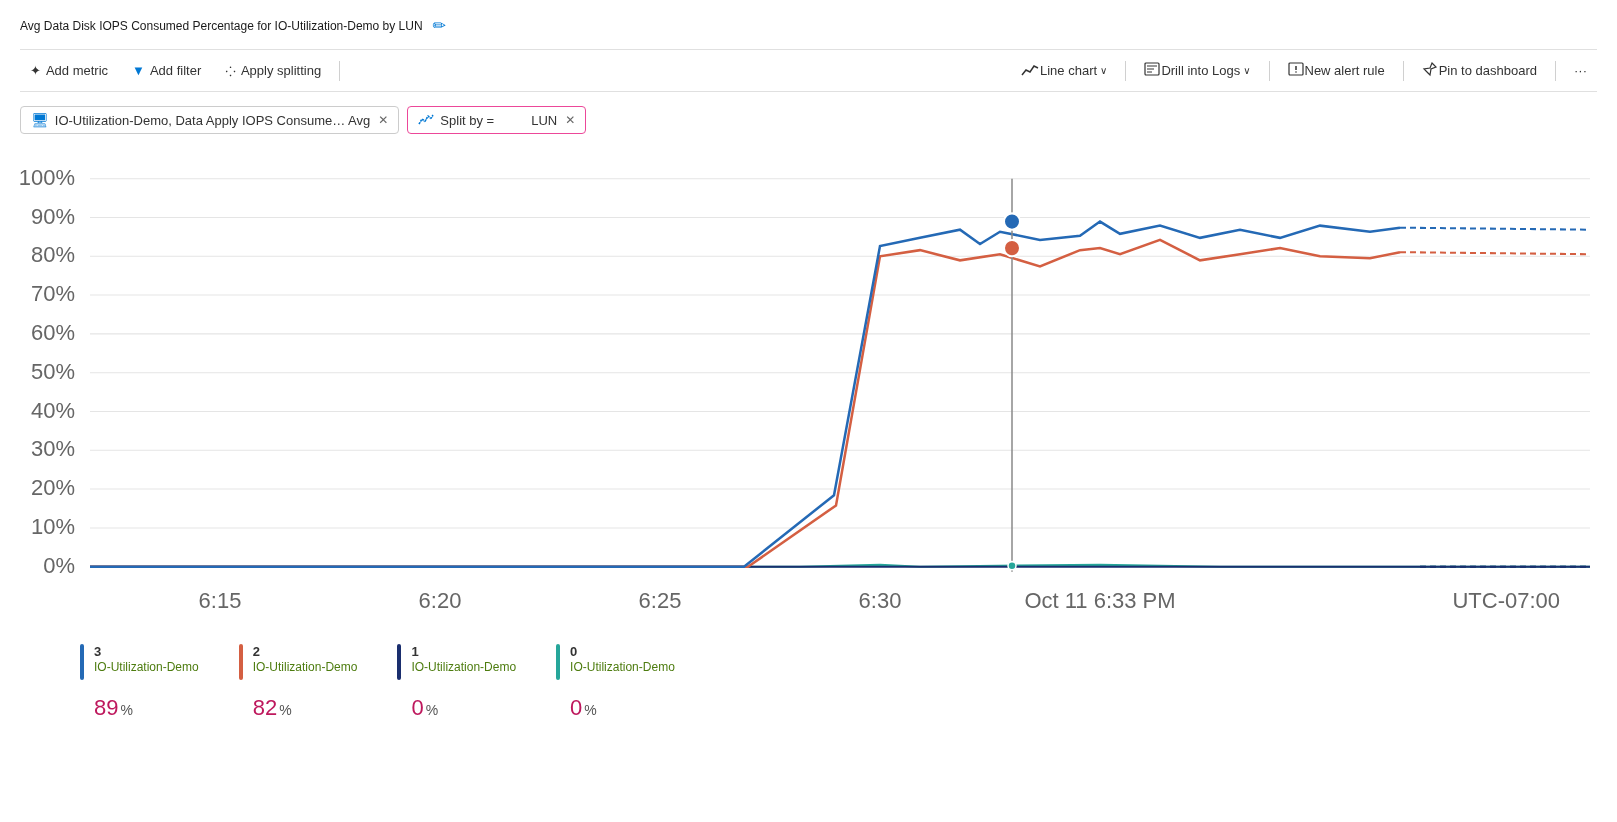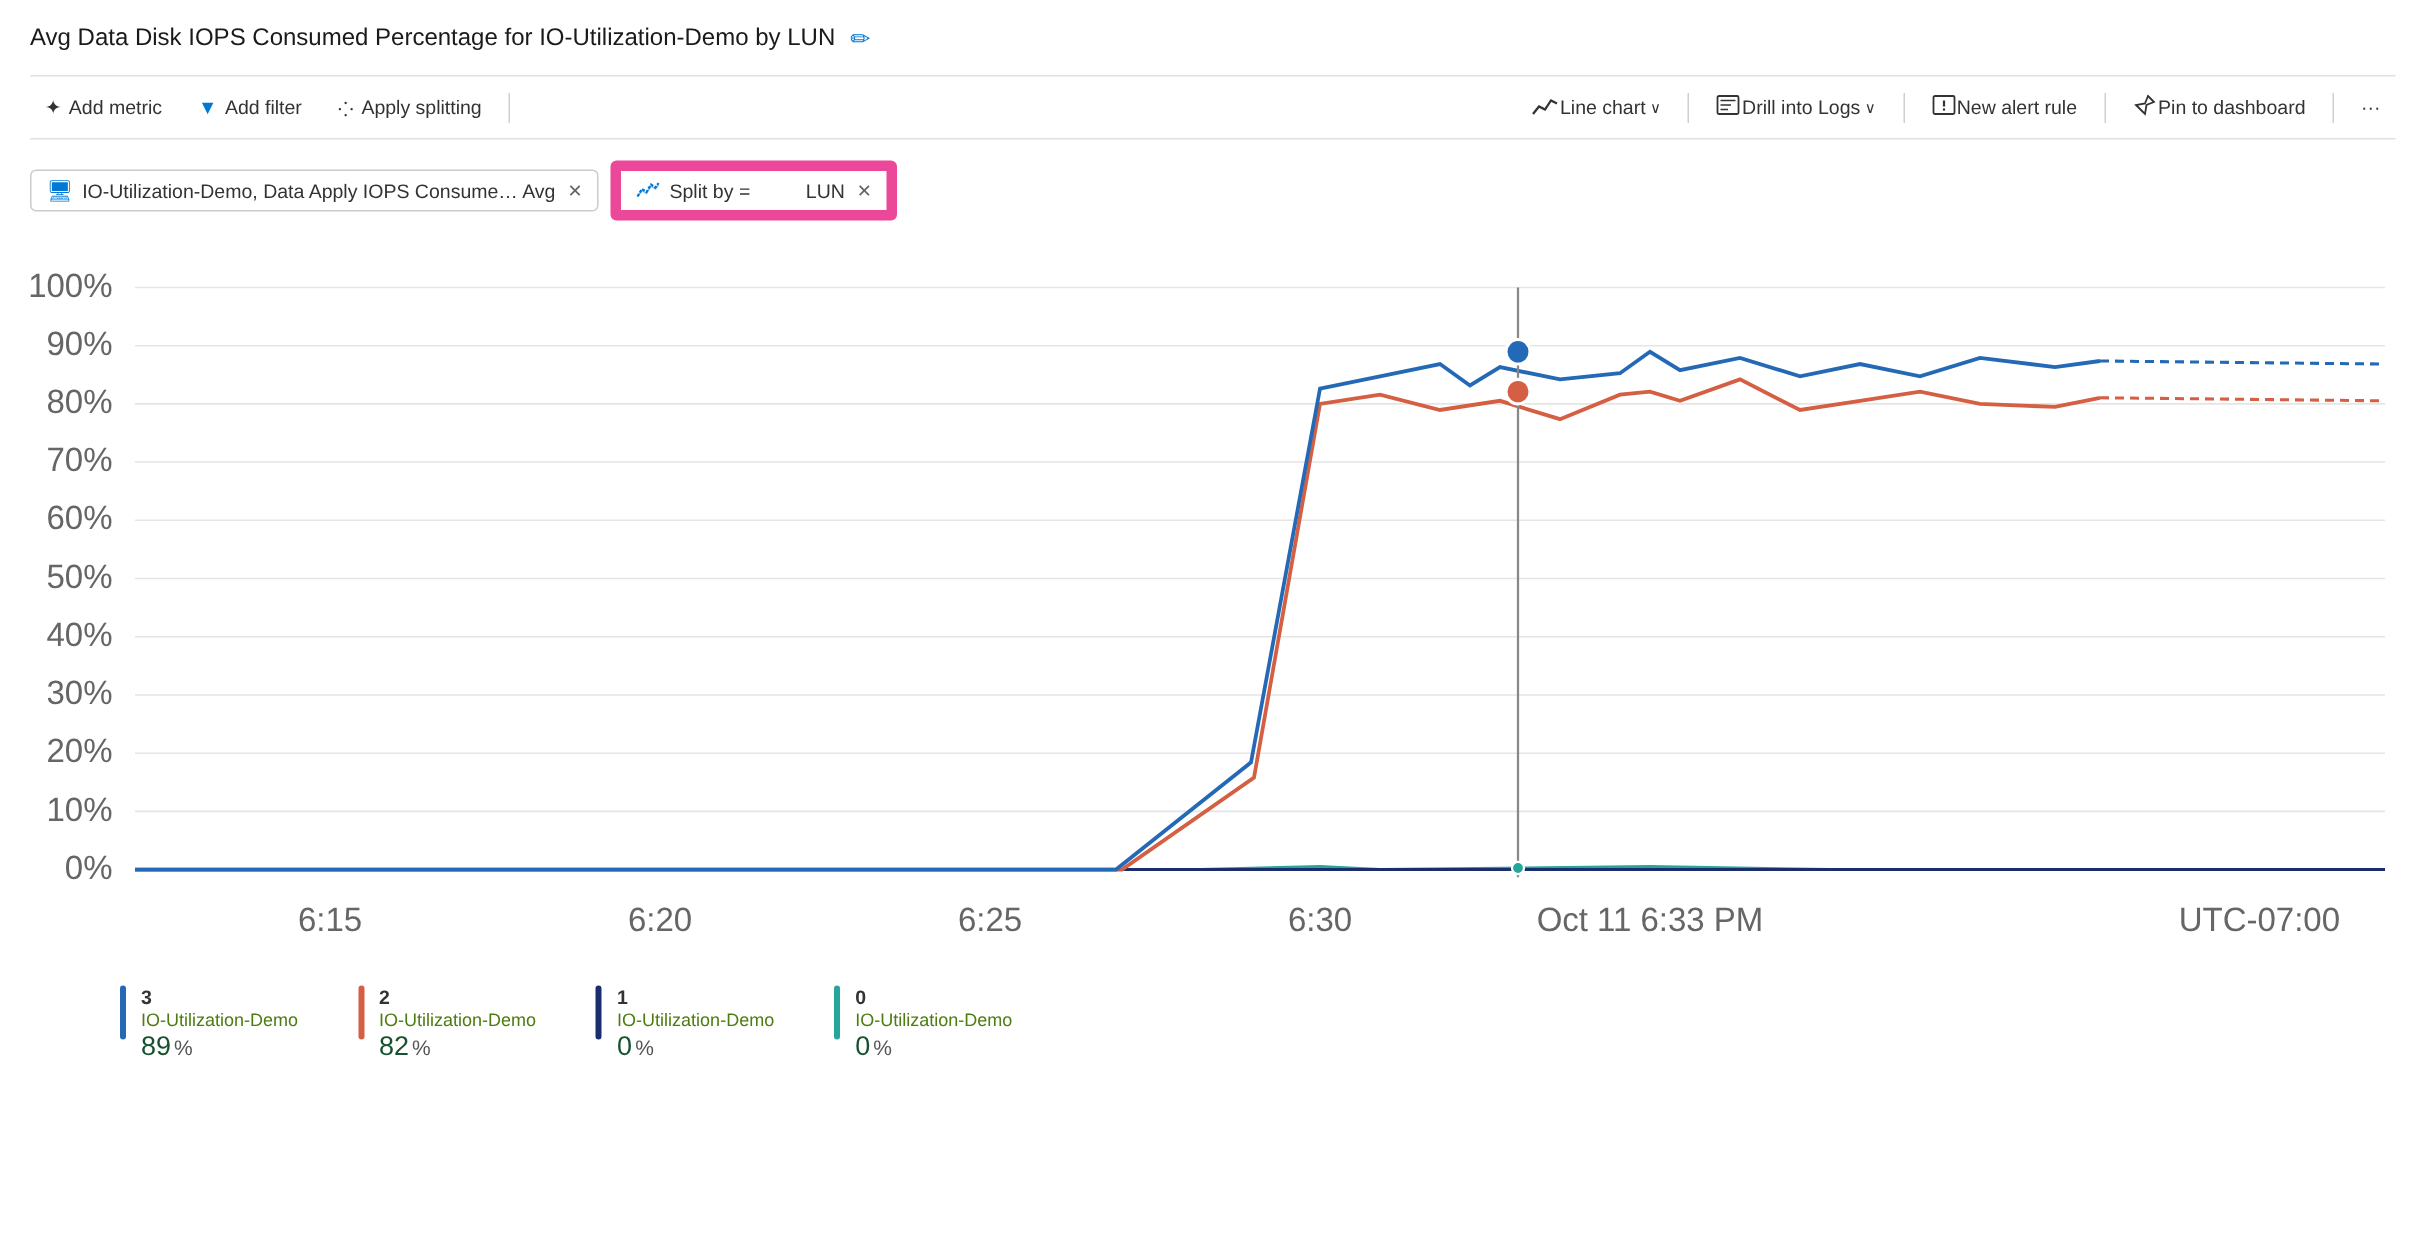--- a/index.html
+++ b/index.html
@@ -1,43 +1,43 @@
 <!DOCTYPE html>
 <html><head>
   <meta charset="utf-8">
   <style>
     * { box-sizing: border-box; margin: 0; padding: 0; }
     body { font-family: 'Segoe UI', Arial, sans-serif; background: #fff; color: #333; font-size: 13px; }
     .container { padding: 16px 20px; width: 1617px; min-height: 822px; }
     .title-row { display: flex; align-items: center; gap: 10px; margin-bottom: 14px; }
-    .title-text { font-size: 16px; font-weight: 400; color: #1a1a1a; }
+    .title-text { font-size: 12px; font-weight: 400; color: #1a1a1a; }
     .edit-icon { color: #0078d4; cursor: pointer; font-size: 16px; }
     .toolbar { display: flex; align-items: center; gap: 4px; padding: 6px 0; border-top: 1px solid #e0e0e0; border-bottom: 1px solid #e0e0e0; margin-bottom: 14px; }
     .toolbar-btn { display: flex; align-items: center; gap: 5px; padding: 5px 10px; border: none; background: transparent; cursor: pointer; color: #333; font-size: 13px; border-radius: 2px; white-space: nowrap; }
     .toolbar-divider { width: 1px; height: 20px; background: #d0d0d0; margin: 0 4px; }
     .toolbar-right { margin-left: auto; display: flex; align-items: center; gap: 4px; }
     .toolbar-btn-right { display: flex; align-items: center; gap: 1px; padding: 5px 10px; border: none; background: transparent; cursor: pointer; color: #333; font-size: 13px; border-radius: 2px; white-space: nowrap; }
     .chevron { font-size: 10px; margin-left: 2px; }
     .filters-row { display: flex; align-items: center; gap: 8px; margin-bottom: 14px; flex-wrap: wrap; }
     .filter-pill { display: flex; align-items: center; gap: 6px; padding: 5px 10px; border: 1px solid #ccc; border-radius: 4px; background: #fff; font-size: 13px; cursor: pointer; }
     .filter-pill .pill-icon { color: #0078d4; font-size: 14px; }
     .filter-pill .pill-close { color: #666; cursor: pointer; font-size: 12px; margin-left: 2px; }
-    .split-pill { border: 7px solid #ec4899; background: #fff; }
+    .split-pill { border: 1px solid #ec4899; background: #fff; }
     .split-text-bold { font-weight: 400; margin-left: 31px; }
     
     .chart-area { position: relative; width: 100%; height: 480px; }
     .chart-svg { width: 100%; height: 100%; }
     
     .legend-row { display: flex; align-items: flex-start; gap: 40px; padding: 16px 20px 0 60px; }
     .legend-item { display: flex; flex-direction: column; gap: 2px; }
     .legend-bar { width: 4px; height: 36px; border-radius: 2px; margin-right: 2px; }
     .legend-value-row { display: flex; align-items: baseline; gap: 2px; }
     .legend-label-num { font-size: 13px; font-weight: 600; color: #333; margin-bottom: 1px; }
     .legend-sub { font-size: 12px; color: #4d7c0f; }
-    .legend-value-big { font-size: 18px; font-weight: 400; color: #14532d; }
+    .legend-value-big { font-size: 22px; font-weight: 400; color: #be185d; margin-top: 21px; }
     .legend-pct { font-size: 14px; color: #555; }
     .legend-inner { display: flex; align-items: stretch; gap: 8px; }
   </style>
 </head>
 <body>
 
 <div class="container">
 
   <div class="title-row">
     <span class="title-text">Avg Data Disk IOPS Consumed Percentage for IO-Utilization-Demo by LUN</span>

